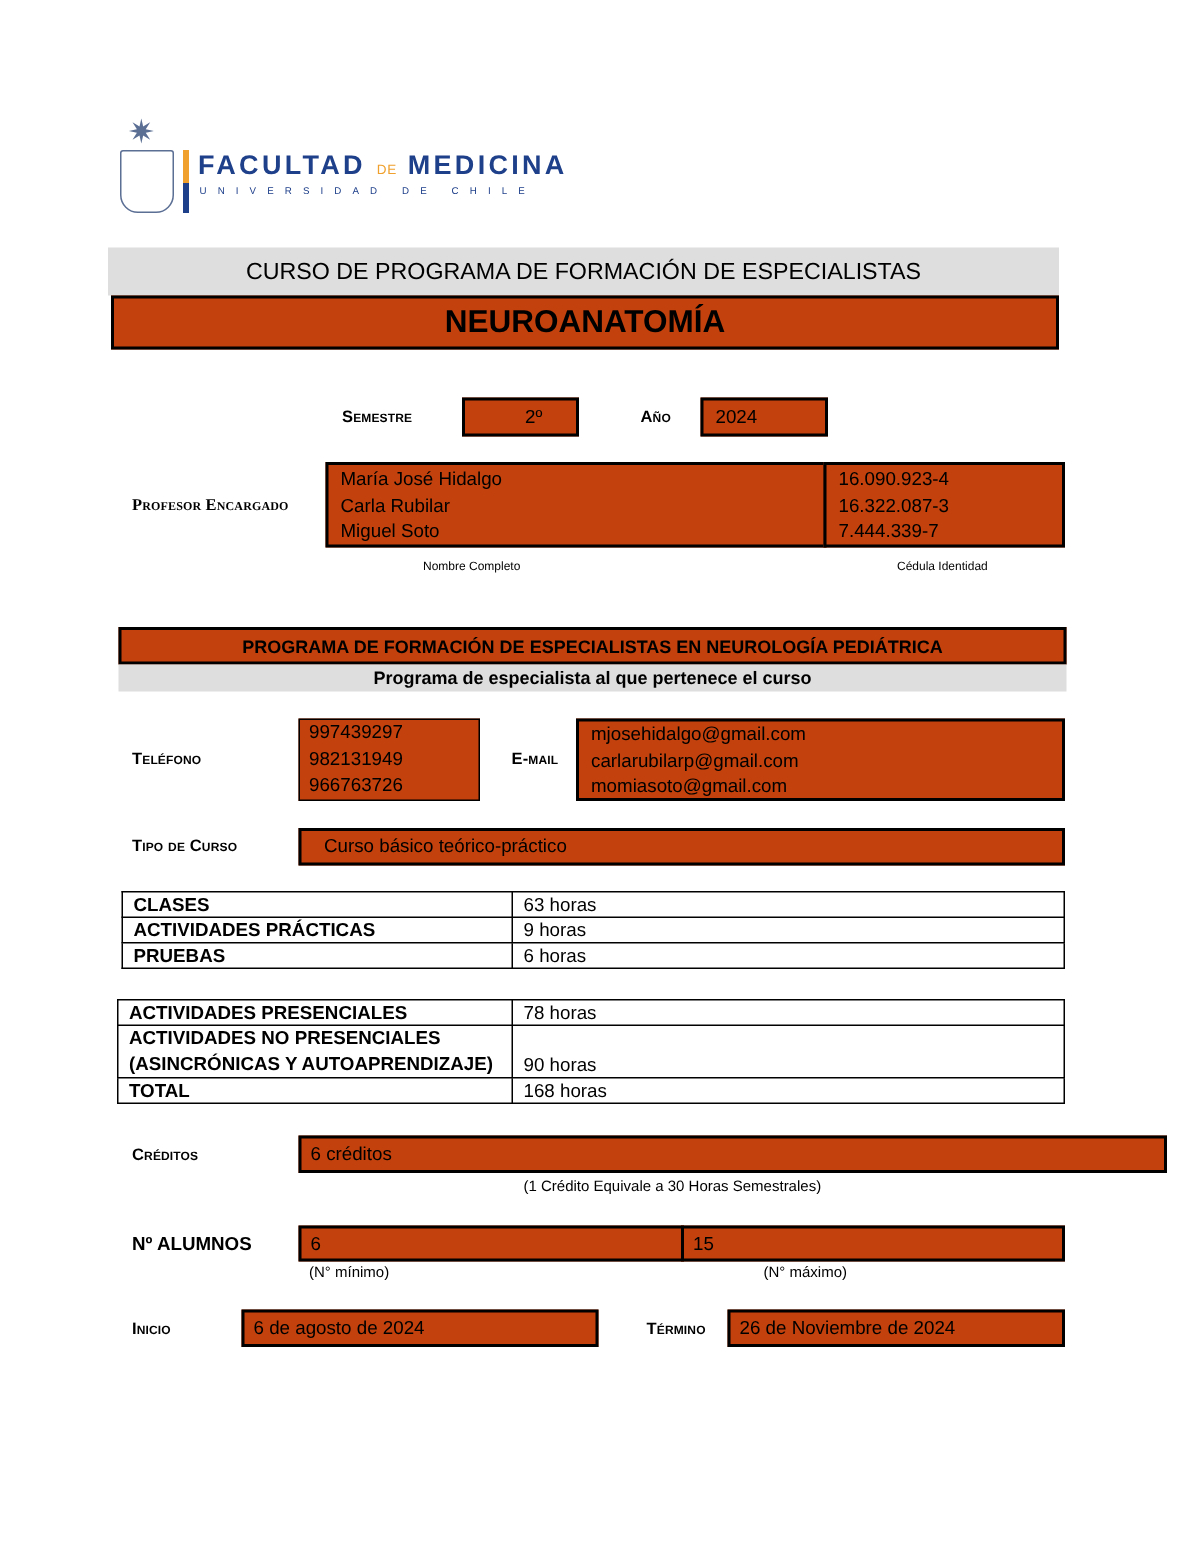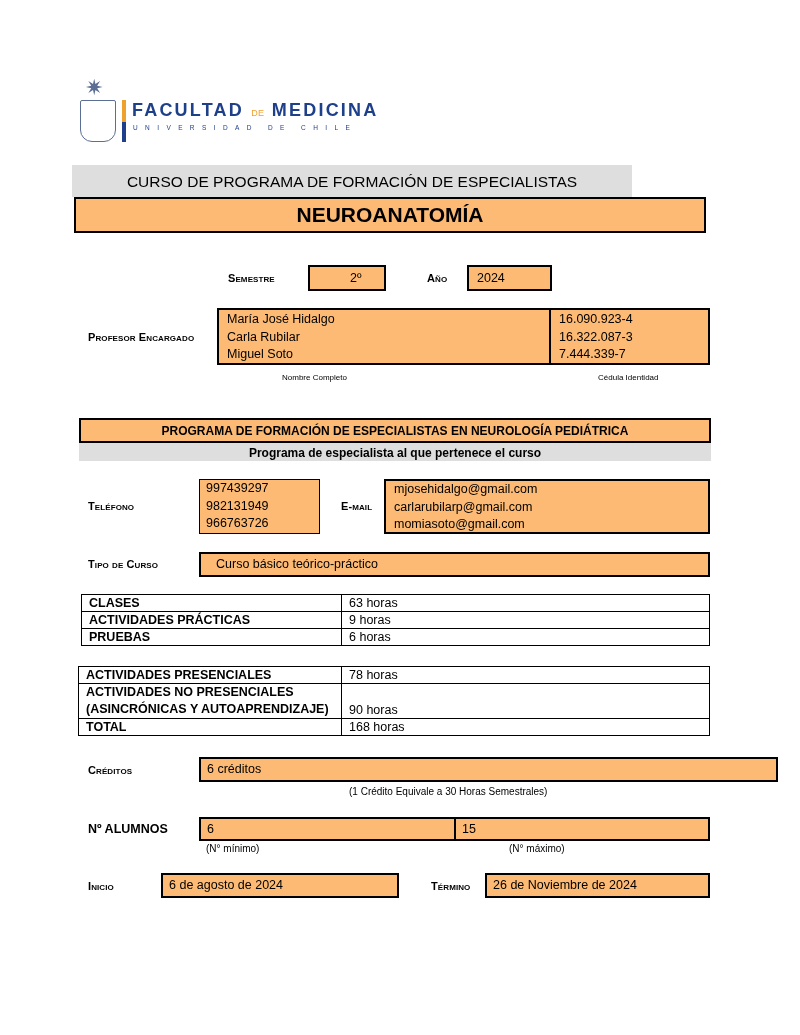--- a/index.html
+++ b/index.html
@@ -1,19 +1,19 @@
 <!DOCTYPE html>
 <html><head>
 <meta charset="utf-8">
 <style>
   html, body { margin: 0; padding: 0; background: #ffffff; }
   body { width: 800px; height: 1035px; position: relative; overflow: hidden;
          font-family: "Liberation Sans", sans-serif; color: #000; }
   .abs { position: absolute; }
-  .box { position: absolute; border: 2px solid #000; box-sizing: border-box; background: #fdba74; }
+  .box { position: absolute; border: 2px solid #000; box-sizing: border-box; background: #c2410c; }
   .thin { border-width: 1.5px; }
   .lbl { position: absolute; font-weight: bold; font-size: 11px; font-variant: small-caps;
          letter-spacing: 0.1px; }
   .val { font-size: 12.5px; line-height: 17.5px; padding-left: 8px; }
   .gray { background: #dedede; }
 
   
   .logo-wrap { left: 78px; top: 76px; width: 260px; height: 68px; }
   .shield { position: absolute; left: 2px; top: 24px; width: 36px; height: 42px;
             border: 1.5px solid #5b6e94; border-radius: 2px 2px 12px 12px; box-sizing: border-box; }
@@ -40,37 +40,37 @@
   <div class="bar-orange"></div>
   <div class="bar-blue"></div>
   <div class="brand1">
     <span>FACULTAD</span>
     <span class="de">DE</span>
     <span>MEDICINA</span>
   </div>
   <div class="brand2">UNIVERSIDAD DE CHILE</div>
 </div>
 
-<div class="abs gray" style="left:72px; top:165px; width:560px; height:32px; text-align:center; font-size:15.5px; line-height:34px;">
+<div class="abs gray" style="left:72px; top:165px; width:634px; height:32px; text-align:center; font-size:15.5px; line-height:34px;">
   <span>CURSO DE PROGRAMA DE FORMACIÓN DE ESPECIALISTAS</span>
 </div>
 <div class="box" style="left:74px; top:197px; width:632px; height:36px; border-width:2.5px; text-align:center;">
   <span style="font-weight:bold; font-size:21px; line-height:31px;">NEUROANATOMÍA</span>
 </div>
 
 <div class="lbl" style="left:228px; top:272px;">Semestre</div>
 <div class="box" style="left:308px; top:265px; width:78px; height:26px;">
   <div class="val" style="line-height:22px;padding-left:40px;">2º</div>
 </div>
 <div class="lbl" style="left:427px; top:272px;">Año</div>
 <div class="box" style="left:467px; top:265px; width:85px; height:26px;">
   <div class="val" style="line-height:22px;">2024</div>
 </div>
 
-<div class="lbl" style="left:88px; top:331px;">Profesor Encargado</div>
+<div class="lbl" style="left:88px; top:331px;font-family:Liberation Serif, serif;">Profesor Encargado</div>
 <div class="box" style="left:217px; top:308px; width:334px; height:57px;">
   <div class="val" style="padding-top:1px;">María José Hidalgo</div>
   <div class="val">Carla Rubilar</div>
   <div class="val">Miguel Soto</div>
 </div>
 <div class="box" style="left:549px; top:308px; width:161px; height:57px;">
   <div class="val" style="padding-top:1px;">16.090.923-4</div>
   <div class="val">16.322.087-3</div>
   <div class="val">7.444.339-7</div>
 </div>

